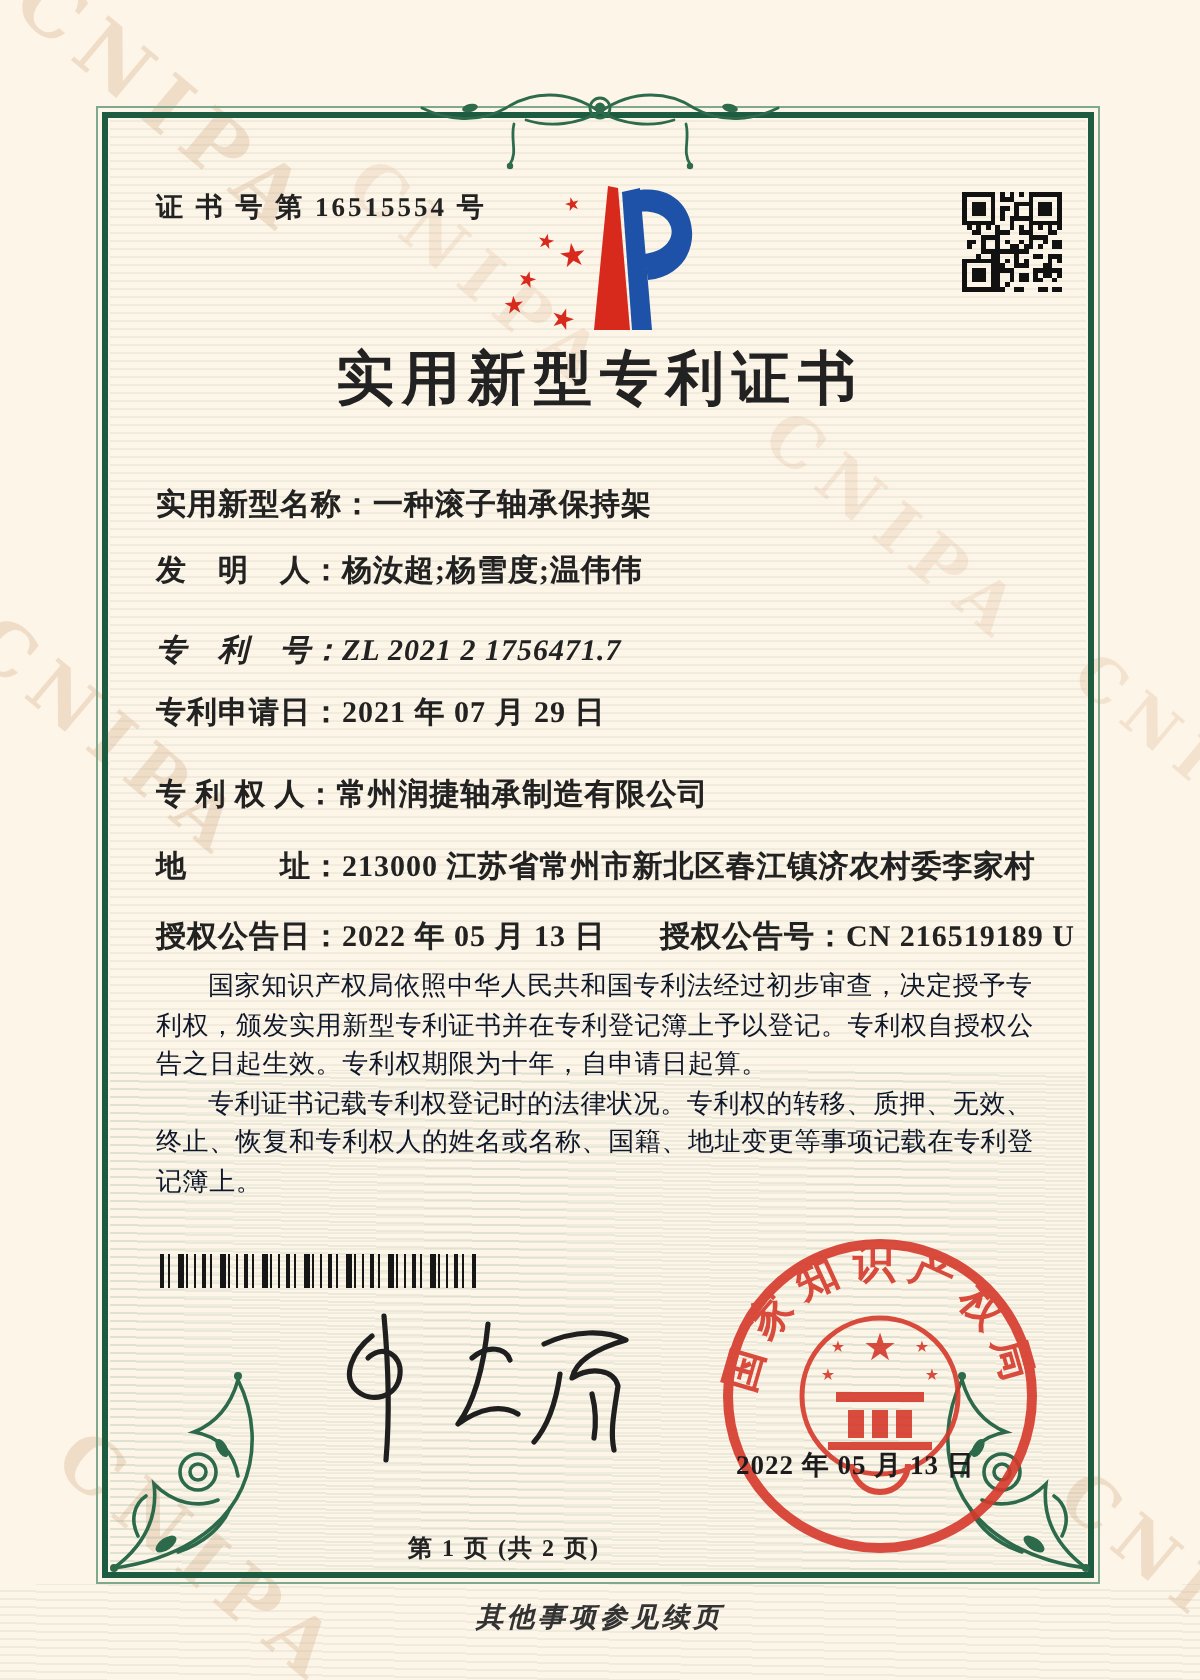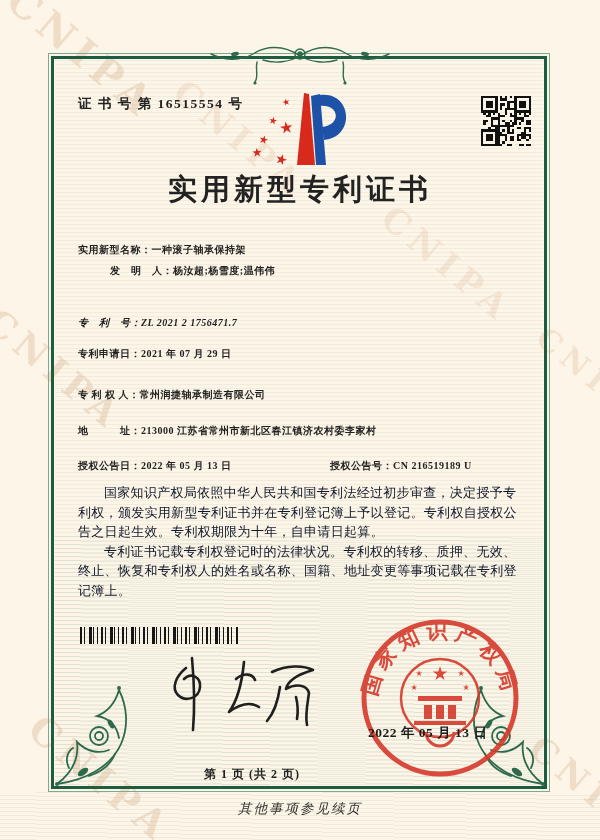--- a/index.html
+++ b/index.html
@@ -32,23 +32,23 @@
   .orn-br{left:452px;top:680px;transform:scaleX(-1);}
   
   .cert-no{position:absolute;left:78px;top:95px;font-size:13.5px;font-weight:600;
            letter-spacing:1.5px;z-index:3;}
   .logo{position:absolute;left:250px;top:90px;width:100px;height:78px;z-index:3;}
   .qr{position:absolute;left:481px;top:96px;width:50px;height:50px;z-index:3;}
   .qr svg{width:100%;height:100%;shape-rendering:crispEdges;}
   .title{position:absolute;left:0;top:170px;width:600px;text-align:center;
          font-size:29px;font-weight:bold;letter-spacing:4px;z-index:3;}
   
-  .field{position:absolute;left:78px;font-size:10px;font-weight:600;
+  .field{position:absolute;left:78px;font-size:15px;font-weight:600;
          letter-spacing:.5px;z-index:3;white-space:nowrap;}
-  .r1{top:243px;}.r2{top:264px;margin-left:32px;}.r3{top:316px;font-style:italic;}.r4{top:347px;}
+  .r1{top:243px;}.r2{top:276px;}.r3{top:316px;font-style:italic;}.r4{top:347px;}
   .r5{top:388px;}.r6{top:424px;}.r7{top:459px;}
   .pair2{position:absolute;left:252px;top:0;white-space:nowrap;}
   
   .body-text{position:absolute;left:78px;top:483px;width:446px;z-index:3;}
   .body-text p{margin:0;text-indent:2em;font-size:13px;line-height:19.5px;
                letter-spacing:.3px;color:#0f172a;font-weight:500;}
   
   .barcode{position:absolute;left:80px;top:627px;width:158px;height:17px;z-index:3;
     background:repeating-linear-gradient(90deg,
       #161616 0 2px,transparent 2px 4px,#161616 4px 5px,transparent 5px 9px,
@@ -59,21 +59,21 @@
             font-family:"Liberation Sans","DejaVu Sans",sans-serif;
             font-weight:700;font-size:14.5px;line-height:25px;color:#222;}
   .signature{position:absolute;left:148px;top:652px;z-index:4;}
   .seal{position:absolute;left:356px;top:614px;width:168px;height:168px;z-index:5;}
   .seal-date{position:absolute;left:12px;top:110px;width:150px;font-size:13.5px;
              letter-spacing:.5px;color:#1c1c1c;font-weight:600;white-space:nowrap;}
   
   .page-info{position:absolute;left:0;top:766px;width:504px;text-align:center;
              font-size:12px;font-weight:600;letter-spacing:1px;z-index:3;}
   .cont-note{position:absolute;left:0;top:800px;width:600px;text-align:center;
-             font-size:13.5px;font-style:italic;font-weight:400;letter-spacing:2px;
+             font-size:13.5px;font-style:italic;font-weight:700;letter-spacing:2px;
              color:#333;z-index:3;}
 </style>
 </head>
 <body>
 
 <div class="page">
 
   <div class="wm wm1">CNIPA</div>
   <div class="wm wm2">CNIPA</div>
   <div class="wm wm3">CNIPA</div>

